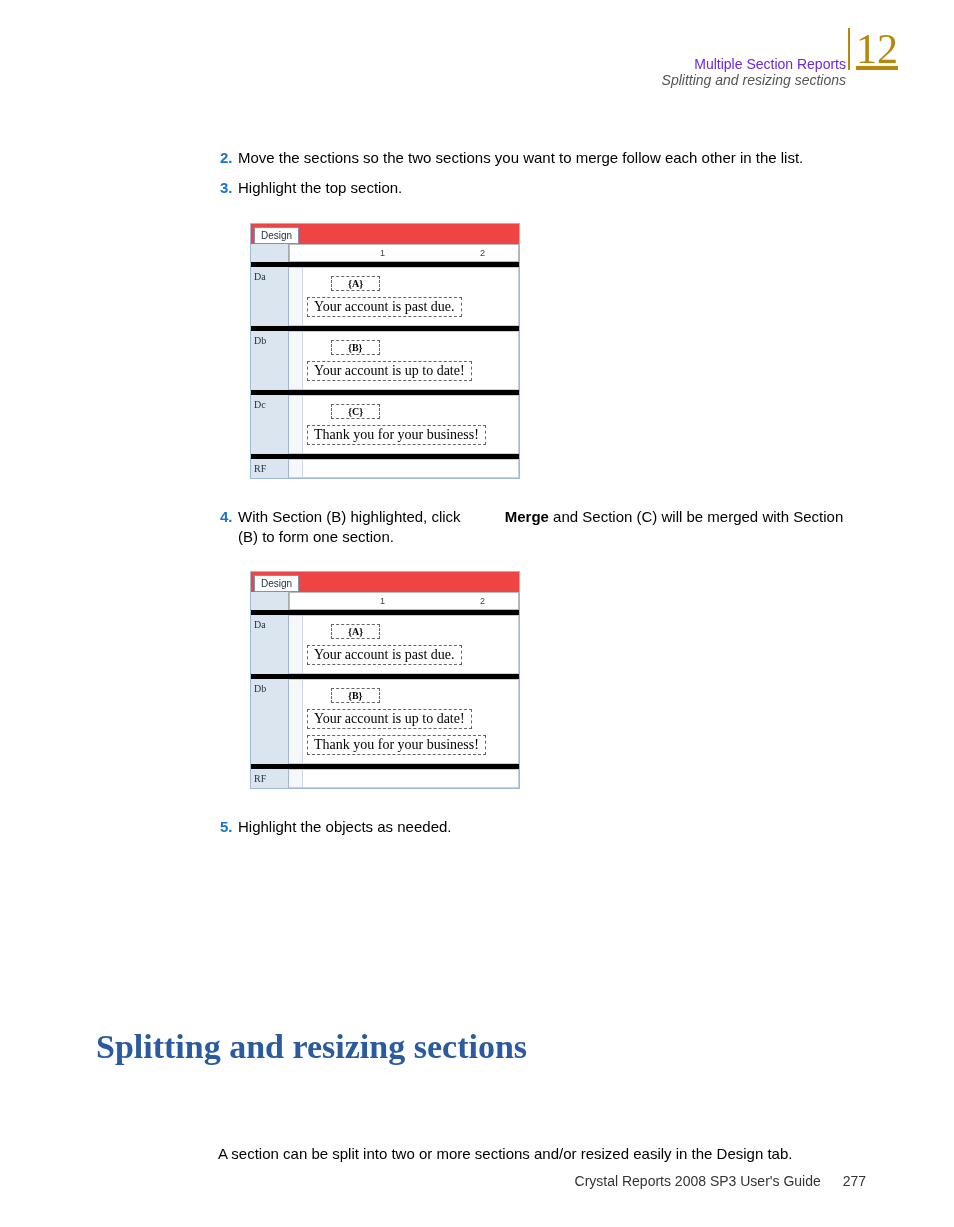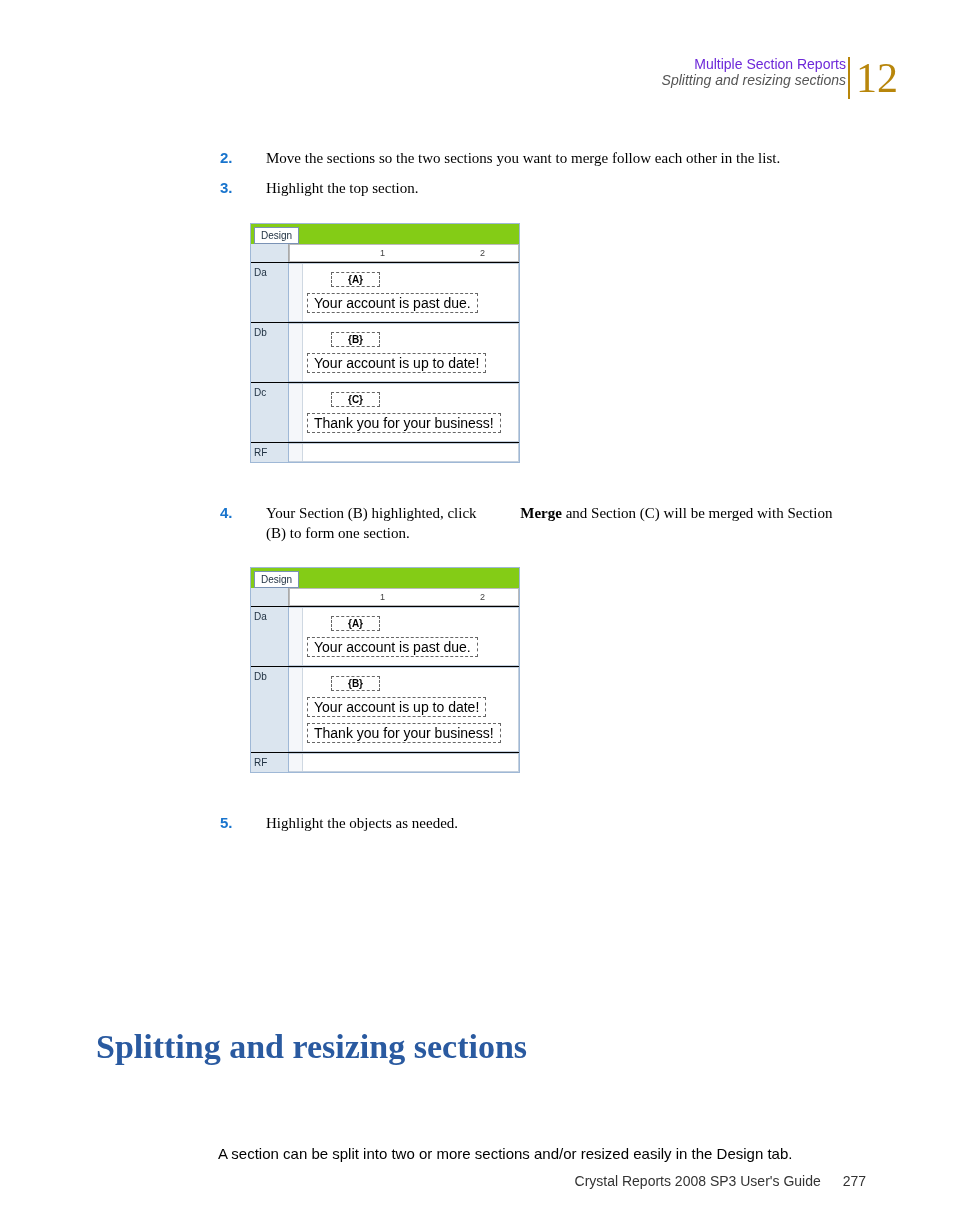--- a/index.html
+++ b/index.html
@@ -14,47 +14,48 @@
   .header {
     position: absolute;
     top: 56px;
     right: 108px;
     text-align: right;
   }
   .header-line1 { font-size: 14px; color: #6d28d9; }
   .header-line2 { font-size: 14px; font-style: italic; color: #555; }
   .chapter-num {
     position: absolute;
-    top: 57px;
+    top: 28px;
     right: 56px;
     font-family: Georgia, 'Times New Roman', serif;
     font-size: 42px;
     color: #b8860b;
     border-left: 2px solid #b8860b;
     padding-left: 6px;
     line-height: 1;
+    text-decoration: underline;
   }
   .content {
     position: absolute;
     top: 148px;
     left: 250px;
     width: 606px;
   }
   .note-label { color: #1874cd; font-weight: bold; font-size: 15px; margin-bottom: 2px; }
   .note-text { font-size: 15px; line-height: 1.35; margin-bottom: 18px; }
   ol.steps { list-style: none; }
   ol.steps li { position: relative; padding-left: 0; margin-left: -30px; margin-bottom: 10px; font-size: 15px; line-height: 1.35; }
   ol.steps li .num { position: absolute; left: 0; color: #1874cd; font-weight: bold; }
-  ol.steps li .step-body { display: block; margin-left: 46px; font-family: Liberation Serif, serif; }
+  ol.steps li .step-body { display: block; margin-left: 18px; }
 
   .design-figure {
-    margin: 14px 0 40px 0;
+    margin: 14px 0 28px 0;
     display: inline-block;
     border: 1px solid #9fb8d6;
-    background: #84cc16;
+    background: #ef4444;
     font-family: Arial, sans-serif;
     font-size: 10px;
   }
   .design-tab {
     background: #fff;
     border: 1px solid #7a92b5;
     display: inline-block;
     padding: 2px 6px;
     margin: 3px 0 0 3px;
     font-size: 10px;
@@ -65,21 +66,21 @@
   .ruler {
     flex: 1;
     height: 18px;
     background: #fff;
     border: 1px solid #bbb;
     position: relative;
     font-size: 9px;
     color: #444;
   }
   .ruler span { position: absolute; top: 3px; }
-  .section-row { display: flex; border-top: 1px solid #000000; }
+  .section-row { display: flex; border-top: 5px solid #000000; font-family: Liberation Serif, serif; }
   .section-label {
     width: 38px;
     border-right: 1px solid #9fb8d6;
     background: #dbe5ef;
     padding: 4px 3px;
     font-size: 10px;
     color: #234;
     display: flex;
     align-items: flex-start;
   }
@@ -206,21 +207,21 @@
       <div class="section-body" style="min-height:16px;">
         <div class="vruler"></div>
       </div>
     </div>
   </div>
 
   <ol class="steps">
     <li>
       <span class="num">4.</span>
       <span class="step-body step-text">
-        <span>Your Section (B) highlighted, click </span><b>Merge</b><span> and Section (C) will be merged with Section (B) to form one section.</span>
+        <span>With Section (B) highlighted, click </span><b>Merge</b><span> and Section (C) will be merged with Section (B) to form one section.</span>
       </span>
     </li>
   </ol>
 
   
   <div class="design-figure" style="width:270px;">
     <div class="design-tab">Design</div>
     <div class="ruler-row">
       <div class="ruler-left"></div>
       <div class="ruler">

